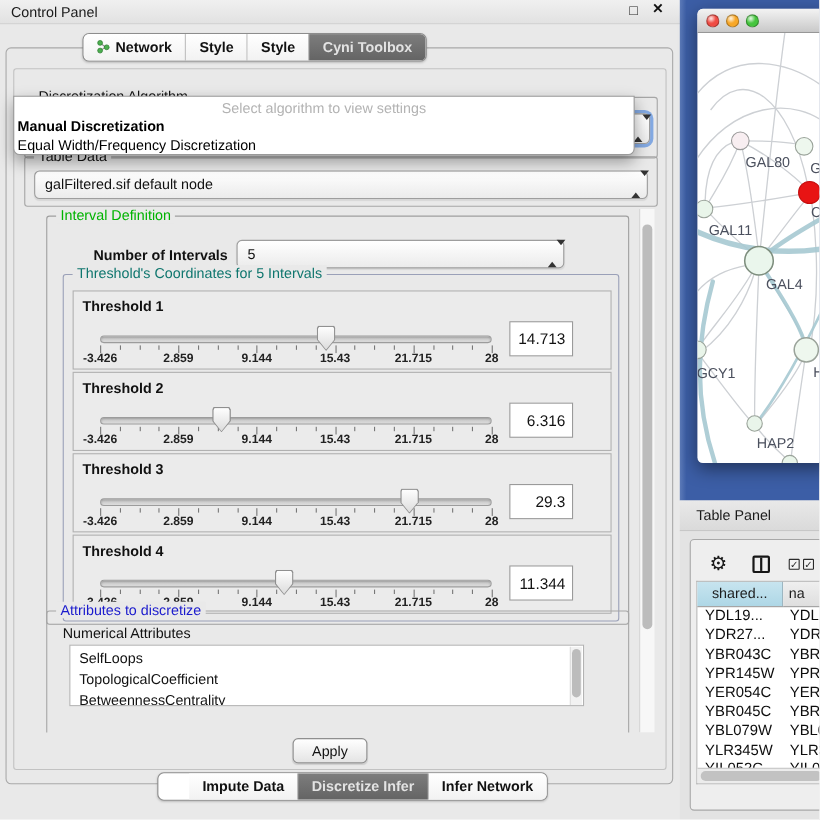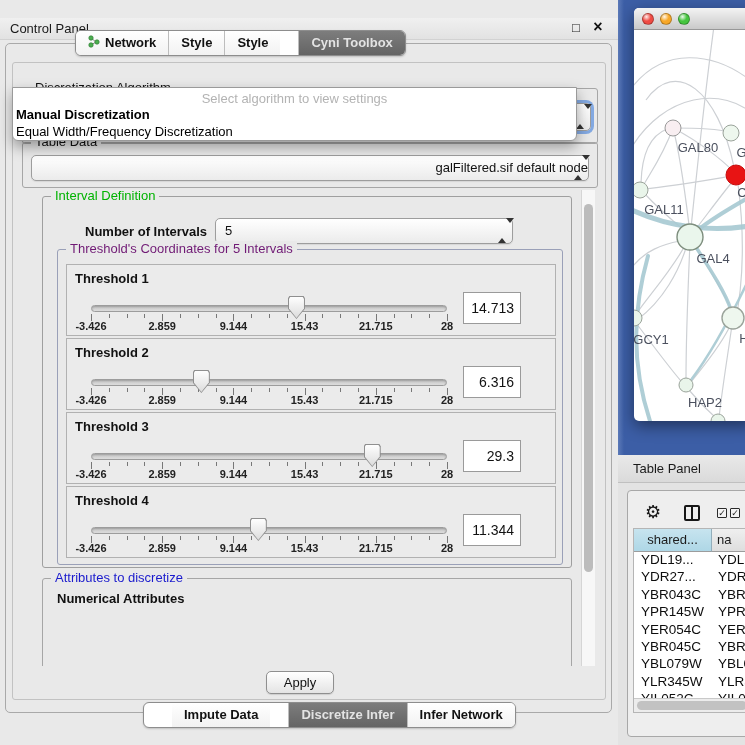--- a/index.html
+++ b/index.html
@@ -2,32 +2,32 @@
 <html><head>
 <meta charset="utf-8">
 <style>
   * { margin:0; padding:0; box-sizing:border-box; }
   html,body { width:745px; height:745px; overflow:hidden; }
   body { font-family:"Liberation Sans", sans-serif; font-size:13px; color:#111; }
   #root { position:relative; width:745px; height:745px; background:#e9e9e9; overflow:hidden; }
   .abs { position:absolute; }
 
   
-  .titlebar { left:0; top:0; width:674px; height:22px; background:linear-gradient(#f0f0f0,#e2e2e2); border-bottom:1px solid #d2d2d2;margin-top:18px; }
+  .titlebar { left:0; top:0; width:674px; height:22px; background:linear-gradient(#f0f0f0,#e2e2e2); border-bottom:1px solid #d2d2d2; }
   .titlebar-text { left:10px; top:3px; font-size:13px; color:#1a1a1a; }
   .float-btn { left:568px; top:2px; width:16px; height:16px; font-size:13px; color:#222; text-align:center; line-height:16px; }
   .close-btn { left:590px; top:1px; width:16px; height:16px; font-size:16px; font-weight:bold; color:#111; text-align:center; line-height:16px; }
 
   .frame-outer { left:5px; top:43px; width:607px; height:670px; border:1px solid #a9a9a9; border-radius:5px; background:#e9e9e9; }
   .frame-inner { left:12px; top:62px; width:594px; height:638px; border:1px solid #c2c2c2; border-radius:3px; }
 
   .seg-tabs { display:flex; border:1px solid #8d8d8d; border-radius:6px; overflow:hidden; background:#fff; box-shadow:0 1px 2px rgba(0,0,0,.18); z-index:10; }
-  .seg-tab { padding:4px 12px 5px 12px; font-size:13px; font-weight:bold; color:#111; background:linear-gradient(#ffffff,#f2f2f2); border-left:1px solid #bdbdbd; display:flex; gap:5px; white-space:nowrap; }
+  .seg-tab { padding:4px 12px 5px 12px; font-size:13px; font-weight:bold; color:#111; background:linear-gradient(#ffffff,#f2f2f2); border-left:1px solid #bdbdbd; display:flex; align-items:center; gap:5px; white-space:nowrap; }
   .seg-tab:first-child { border-left:none; }
-  .seg-tab.selected { background:linear-gradient(#7d7d7d,#646464); color:#e3e3e3;margin-left:18px; }
+  .seg-tab.selected { background:linear-gradient(#7d7d7d,#646464); color:#e3e3e3; }
 
   .group { position:absolute; border:1px solid #a6a6a6; border-radius:3px; }
   .group-title { position:absolute; top:-9px; left:8px; background:#e9e9e9; padding:0 4px; font-size:13px; white-space:nowrap; }
 
   .combo { position:absolute; border:1px solid #9d9d9d; border-radius:5px; background:linear-gradient(#ffffff,#ebebeb); font-size:13px; color:#111; padding-left:9px; box-shadow:0 1px 1px rgba(0,0,0,.08); }
   .combo .arrows { position:absolute; right:6px; top:50%; transform:translateY(-50%); width:8px; }
   .combo .arrows .up { width:0; height:0; border-left:4px solid transparent; border-right:4px solid transparent; border-bottom:5px solid #333; margin-bottom:3px; }
   .combo .arrows .dn { width:0; height:0; border-left:4px solid transparent; border-right:4px solid transparent; border-top:5px solid #333; }
   .combo.focused { box-shadow:0 0 0 3px #83a9e2; }
 
@@ -119,21 +119,21 @@
   <div class="group" style="left:22px; top:88px; width:576px; height:56px;">
     <span class="group-title">Discretization Algorithm</span>
     <div class="combo focused" style="left:8px; top:14px; width:560px; height:28px; line-height:26px;">
       <span></span>
       <span class="arrows"><span class="up"></span><span class="dn"></span></span>
     </div>
   </div>
 
   <div class="group" style="left:22px; top:142px; width:576px; height:46px;">
     <span class="group-title">Table Data</span>
-    <div class="combo" style="left:8px; top:12px; width:558px; height:26px; line-height:24px;text-align:right;">
+    <div class="combo" style="left:8px; top:12px; width:558px; height:26px; line-height:24px;">
       <span>galFiltered.sif default node</span>
       <span class="arrows"><span class="up"></span><span class="dn"></span></span>
     </div>
   </div>
 
   <div class="abs popup">
     <div class="prompt">Select algorithm to view settings</div>
     <div class="item" style="top:19px; font-weight:bold;">Manual Discretization</div>
     <div class="item" style="top:36px;">Equal Width/Frequency Discretization</div>
   </div>
@@ -142,21 +142,21 @@
 
     <div class="group" style="left:8px; top:6px; width:530px; height:372px; border-color:#9f9f9f;">
       <span class="group-title" style="color:#00b300;">Interval Definition</span>
       <div class="abs" style="left:42px; top:27px; font-weight:bold;">Number of Intervals</div>
       <div class="combo" style="left:172px; top:21px; width:298px; height:26px; line-height:24px;">
         <span>5</span>
         <span class="arrows"><span class="up"></span><span class="dn"></span></span>
       </div>
 
       <div class="group" style="left:14px; top:52px; width:506px; height:316px; border-color:#9aa0b8;">
-        <span class="group-title" style="color:#701a75;">Threshold's Coordinates for 5 Intervals</span>
+        <span class="group-title" style="color:#0f766e;">Threshold's Coordinates for 5 Intervals</span>
         <div id="thresholds-host">
             <div class="thr-panel" style="top: 14px;">
               <div class="thr-label">Threshold 1</div>
               <div class="track"></div>
               <div class="tick" style="left: 24px; top: 49px; height: 7px;"></div>
               <div class="tick" style="left: 41.8px; top: 49px; height: 4px;"></div>
               <div class="tick" style="left: 59.6px; top: 49px; height: 4px;"></div>
               <div class="tick" style="left: 77.4px; top: 49px; height: 4px;"></div>
               <div class="tick" style="left: 95.2px; top: 49px; height: 7px;"></div>
               <div class="tick" style="left: 113px; top: 49px; height: 4px;"></div>
@@ -280,23 +280,33 @@
               <div class="tick-label" style="left: 237.6px;">15.43</div>
               <div class="tick-label" style="left: 308.8px;">21.715</div>
               <div class="tick-label" style="left: 380px;">28</div>
               <div class="thumb" style="left: 182.818px;"></div>
               <div class="val-box">11.344</div>
             </div>
           </div>
       </div>
     </div>
 
-    <div class="group" style="left:8px; top:388px; width:530px; height:120px;">
+    <div class="group" style="left:8px; top:365px; width:530px; height:120px;">
       <span class="group-title" style="color:#1a1acd;">Attributes to discretize</span>
-      <div class="abs" style="left:14px; top:12px; font-weight:bold;">Numerical Attributes</div>
+      <div class="abs" style="left:14px; top:12px; font-weight:normal;">Numerical Attributes</div>
+      <div class="attr-list">
+        <div id="attr-items" style="padding-top:2px;">
+            <div class="attr-item">SelfLoops</div>
+            <div class="attr-item">TopologicalCoefficient</div>
+            <div class="attr-item">BetweennessCentrality</div>
+          </div>
+        <div class="vscroll" style="right:1px; top:1px; width:11px; height:54px; border-left:1px solid #ddd; background:#f2f2f2;">
+          <div class="vthumb" style="left:1px; top:2px; width:8px; height:44px;"></div>
+        </div>
+      </div>
     </div>
 
     <div class="vscroll" style="left:547px; top:0; width:14px; height:476px;">
       <div class="vthumb" style="left:2px; top:14px; width:9px; height:368px;"></div>
     </div>
   </div>
 
   <div class="abs apply-btn">Apply</div>
 
   <div class="abs seg-tabs" id="bottom-tabs" style="left:143px; top:702px;padding-left:28px;">

